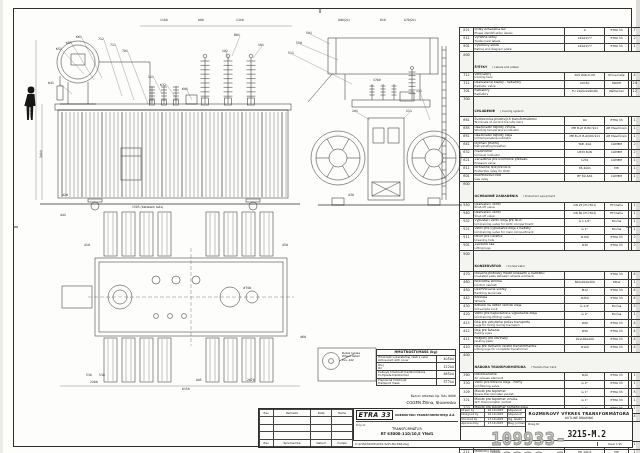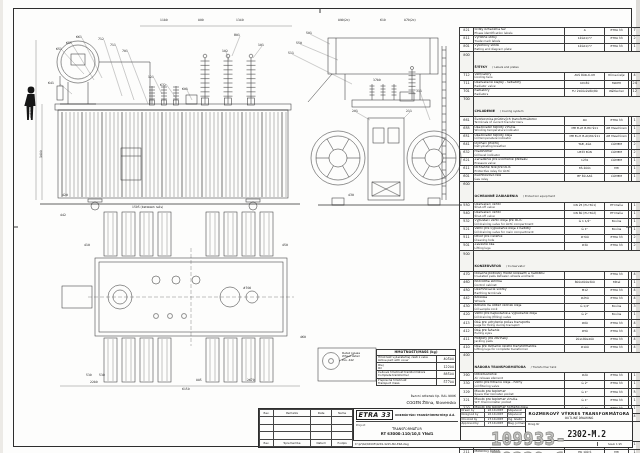--- a/index.html
+++ b/index.html
@@ -941,21 +941,21 @@
           <span class="srole">Approved by</span>
           <span class="sdate">27.10.2007</span>
           <span class="sname">Mag. Jerman</span>
         </div>
       </div>
     <div class="col tb-title" style="border-right:none;">
       <div class="t1">ROZMEROVÝ VÝKRES TRANSFORMÁTORA</div>
       <div class="t2">OUTLINE DRAWING</div>
       <div class="drwg-row">
         <span class="drwg-label">Drwg.Nr</span>
-        <span class="drwg-nr">2302-M.2</span>
+        <span class="drwg-nr">3215-M.2</span>
       </div>
     </div>
     <div class="file-strip">
       <span class="file-path">C:\pr\RA\10995\3201-3215-M2-ERA.dwg</span>
       <span class="file-scale">Scale 1:25</span>
     </div>
   </div>
 
   <div class="watermark">109933-78339.1</div>
 </div>

